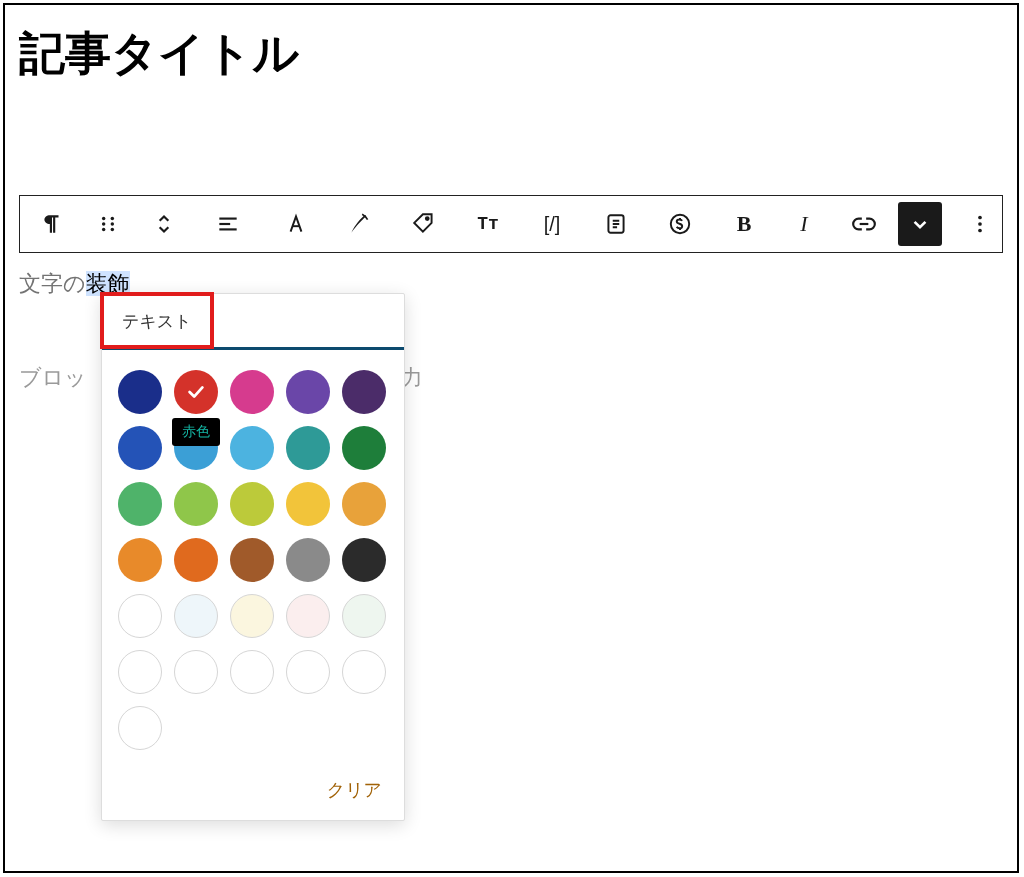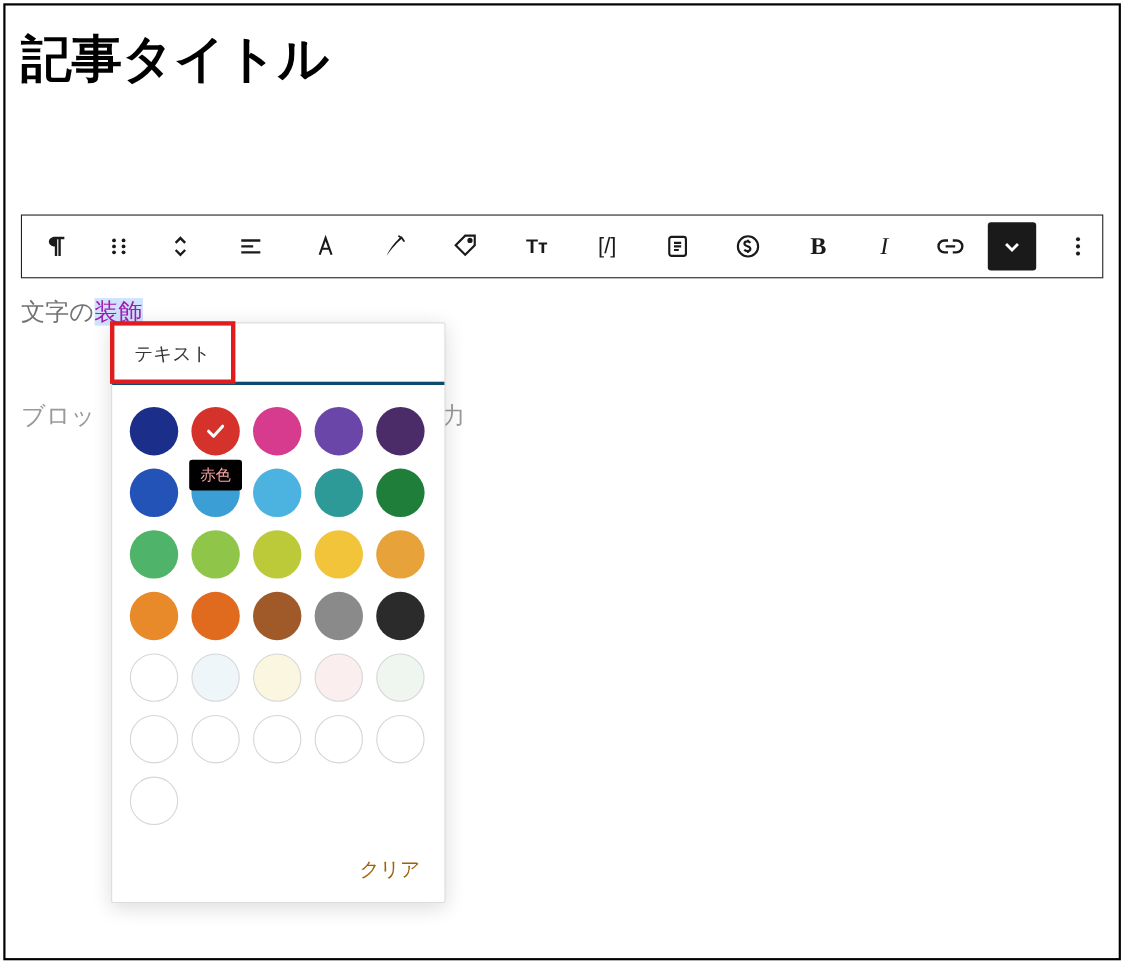--- a/index.html
+++ b/index.html
@@ -58,34 +58,34 @@
   .tb-btn.dark {
     background: #1a1a1a;
     color: #fff;
     border-radius: 3px;
     width: 44px;
     height: 44px;
   }
   .tb-btn svg { width: 26px; height: 26px; }
   .bold-glyph { font-weight: 700; font-size: 22px; font-family: Georgia, serif; }
   .italic-glyph { font-style: italic; font-size: 22px; font-family: Georgia, serif; font-weight: 400;}
-  .tt-glyph { font-size: 18px; font-weight: 600; font-family: Liberation Sans, sans-serif;}
+  .tt-glyph { font-size: 18px; font-weight: 600; font-family: Liberation Mono, monospace;}
   .slash-glyph { font-size: 20px; font-weight: 500; }
   .content-area {
     position: relative;
     margin: 16px 14px 0 14px;
   }
   .paragraph {
     font-size: 22px;
     color: #333;
     margin: 14px 0 0 0;
   }
   .paragraph .hl {
     background: #cfe3ff;
-    color: #a21caf;
+    color: #000000;
     text-align: right;
   }
   .paragraph .pre { color: #737373; }
   .placeholder-line {
     position: absolute;
     top: 94px;
     left: 0;
     font-size: 22px;
     color: #9a9a9a;
     pointer-events: none;
@@ -145,21 +145,21 @@
     justify-content: center;
     color: #fff;
   }
   .swatch .check svg { width: 22px; height: 22px; }
   .tooltip {
     position: absolute;
     left: 50%;
     top: 48px;
     transform: translateX(-50%);
     background: #000;
-    color: #fca5a5;
+    color: #14b8a6;
     font-size: 14px;
     padding: 5px 10px;
     border-radius: 3px;
     white-space: nowrap;
     z-index: 5;
   }
   .clear-row {
     text-align: right;
     padding: 22px 22px 8px 0;
   }

